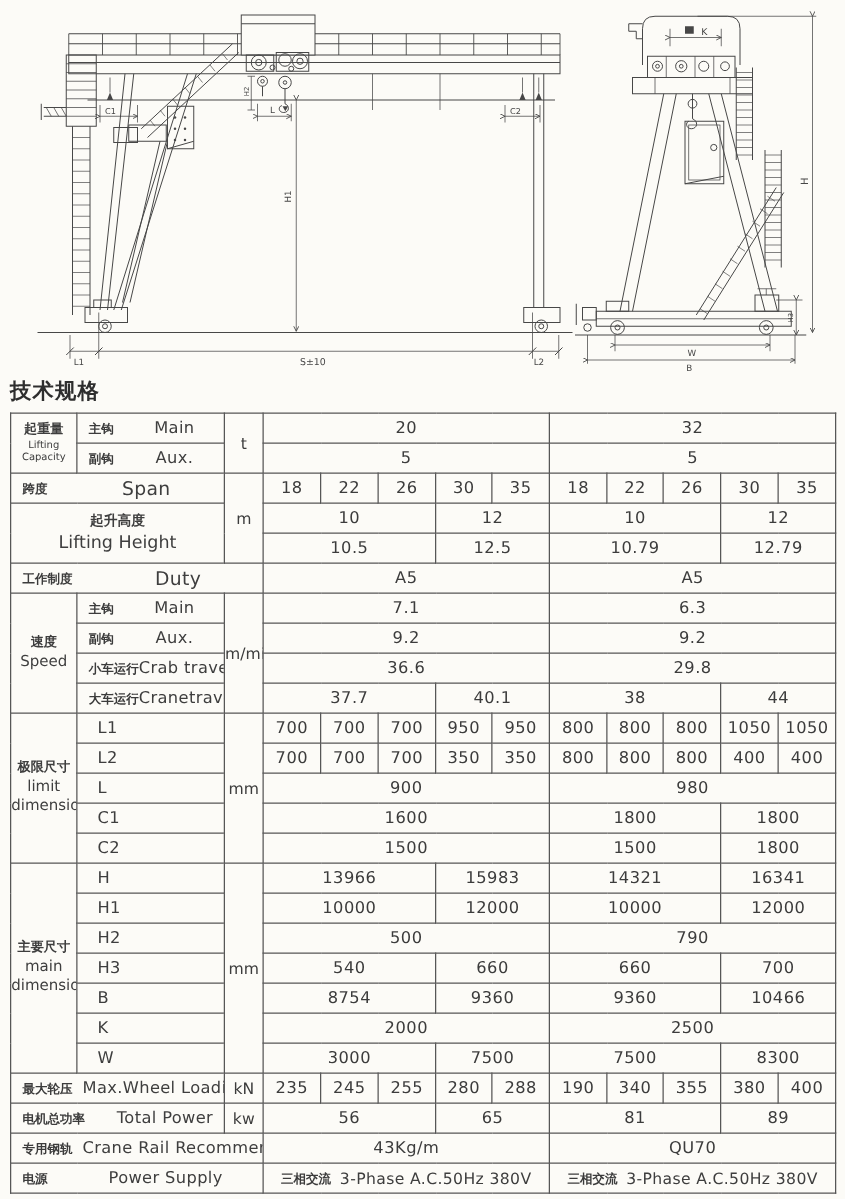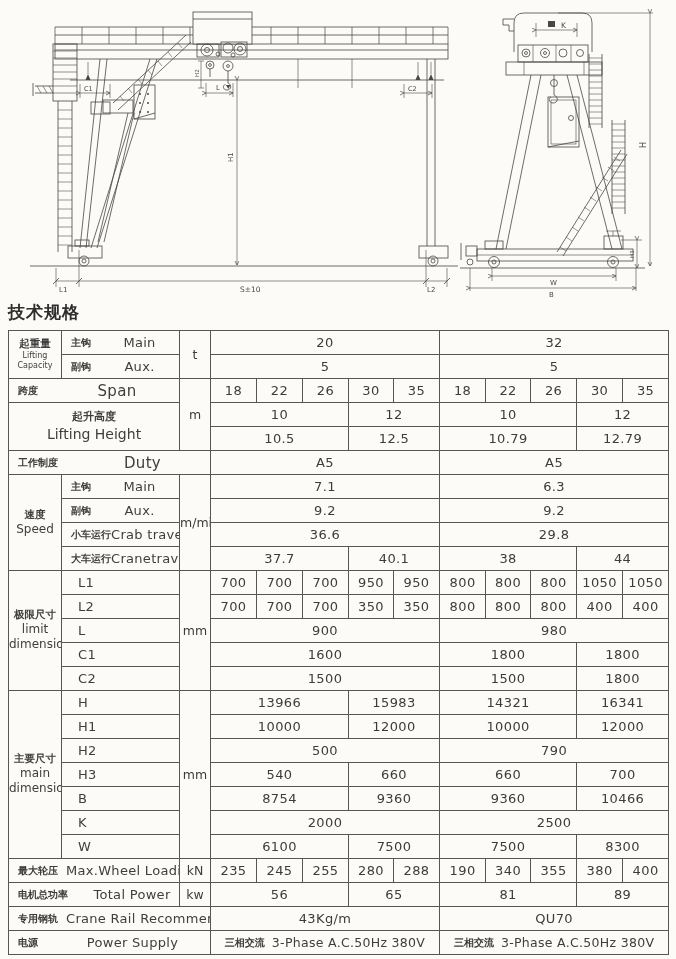--- a/index.html
+++ b/index.html
@@ -503,21 +503,21 @@
         </td>
         <td colspan="5" class="val">2000</td>
         <td colspan="5" class="val">2500</td>
       </tr>
       <tr>
         <td class="sub solo">
           <div class="pairbox">
             <span class="en">W</span>
           </div>
         </td>
-        <td colspan="3" class="val">6100</td>
+        <td colspan="3" class="val">3000</td>
         <td colspan="2" class="val">7500</td>
         <td colspan="3" class="val">7500</td>
         <td colspan="2" class="val">8300</td>
       </tr>
       <tr>
         <td colspan="2" class="lbl">
           <div class="pairbox">
             <span class="cn">最大轮压</span>
             <span class="en">Max.Wheel Loading</span>
           </div>

